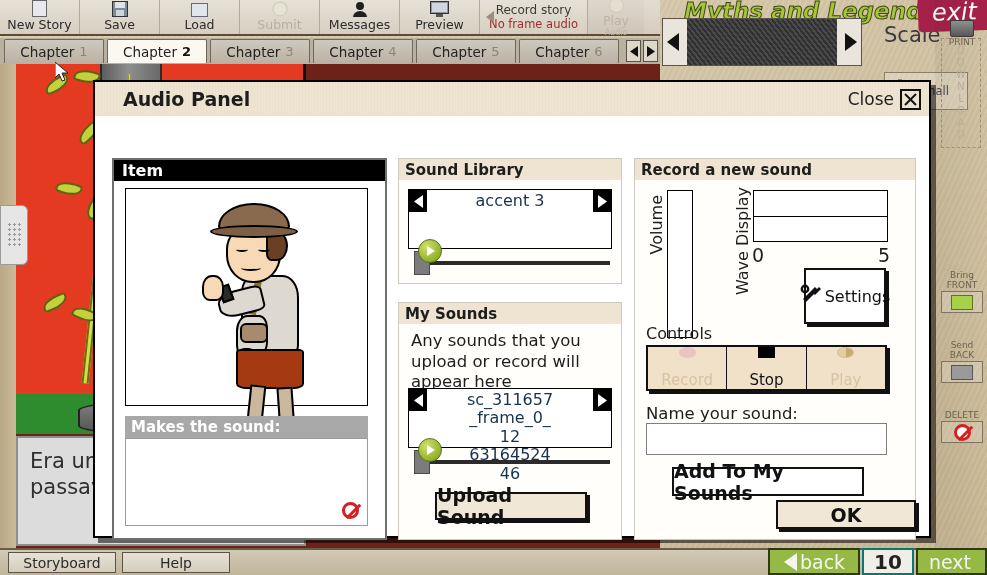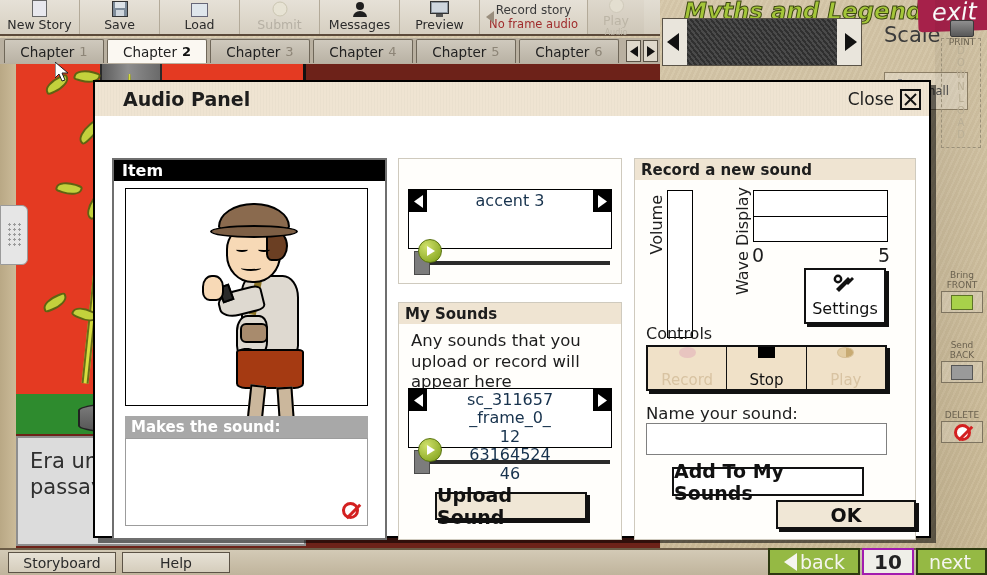--- a/index.html
+++ b/index.html
@@ -245,21 +245,21 @@
     font-size: 14px; color: #2a2a2a;
   }
   .nav-green {
     position: absolute; bottom: 0; height: 27px;
     background: #95b944; border: 2px solid #2d3a10;
     display: flex; align-items: center; justify-content: center;
     color: #f5f5ef; font-size: 19px; padding: 0 12px;
   }
   .page-num {
     position: absolute; bottom: 0; left: 862px; width: 52px; height: 27px;
-    background: #efefe8; border: 2px solid #a21caf;
+    background: #efefe8; border: 2px solid #0f766e;
     display: flex; align-items: center; justify-content: center;
     font-size: 20px; font-weight: bold; color: #222;
   }
 
   
   .modal {
     position: absolute; left: 93px; top: 80px;
     width: 838px; height: 458px;
     background: #ffffff;
     border: 2px solid #000;
@@ -475,21 +475,21 @@
   }
   .wave-box::after {
     content: ""; position: absolute; left: 0; top: 50%;
     width: 100%; height: 1px; background: #000;
   }
   .wave-0 { position: absolute; left: 117px; top: 85px; font-size: 19px; color: #1d1d1d; }
   .wave-5 { position: absolute; left: 243px; top: 85px; font-size: 19px; color: #1d1d1d; }
   .settings-btn {
     position: absolute; left: 169px; top: 109px; width: 82px; height: 56px;
     background: #fff; border: 2px solid #111; box-shadow: 3px 3px 0 #111;
-    display: flex; flex-direction: column;
+    display: flex; flex-direction: row;
     align-items: center; justify-content: center; gap: 1px;
     font-size: 16px; color: #111;
   }
   .controls-label {
     position: absolute; left: 11px; top: 165px; font-size: 16px; color: #1d1d1d;
   }
   .controls-row {
     position: absolute; left: 11px; top: 186px; width: 241px; height: 46px;
     border: 2px solid #111; box-shadow: 3px 3px 0 #111;
     display: flex; background: #f0e1c8;
@@ -798,20 +798,21 @@
           </div>
         </div>
         <div class="makes-header">Makes the sound:</div>
         <div class="makes-box">
           <span></span>
           <div class="no-sign"></div>
         </div>
       </div>
 
       <div class="sect sound-library">
+        <div class="sect-header">Sound Library</div>
         <div class="chooser">
           <div class="ch-arrow" style="background:#000">
             <svg width="9" height="13">
                 <polygon points="9,0 9,13 0,6.5" fill="#fff"></polygon>
               </svg>
           </div>
           <div class="ch-label">accent 3</div>
           <div class="ch-arrow" style="background:#000">
             <svg width="9" height="13">
                 <polygon points="0,0 0,13 9,6.5" fill="#fff"></polygon>

